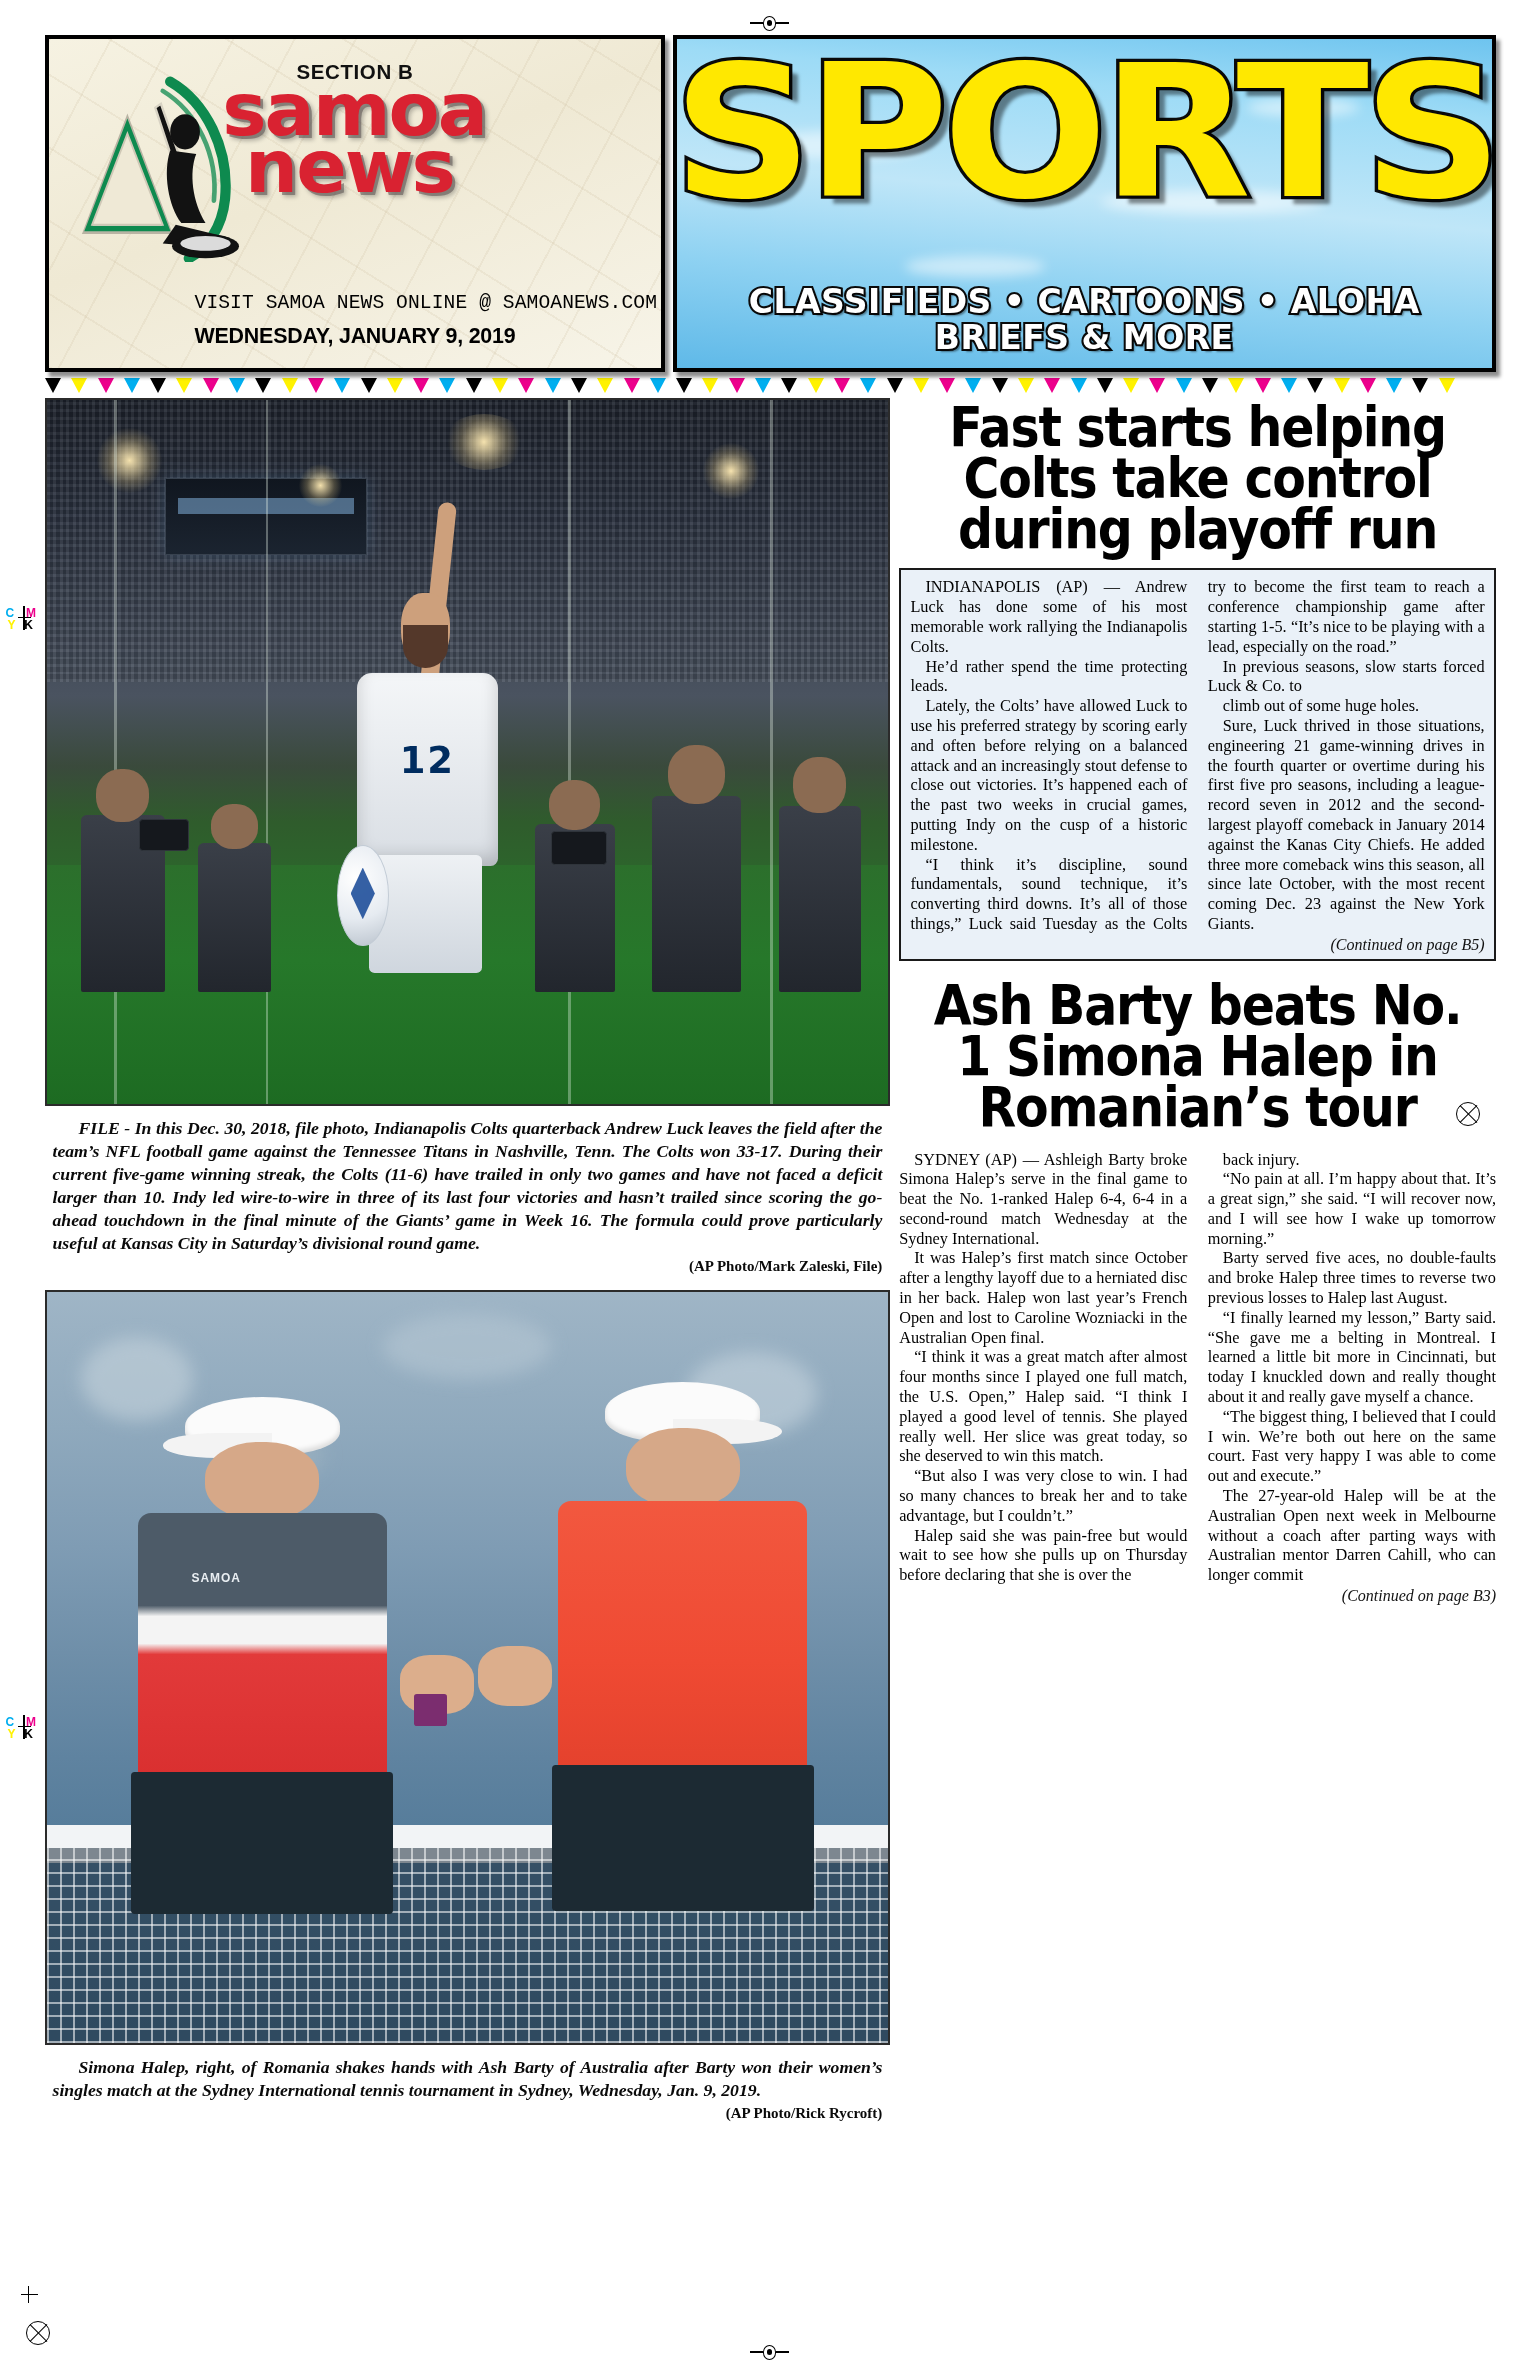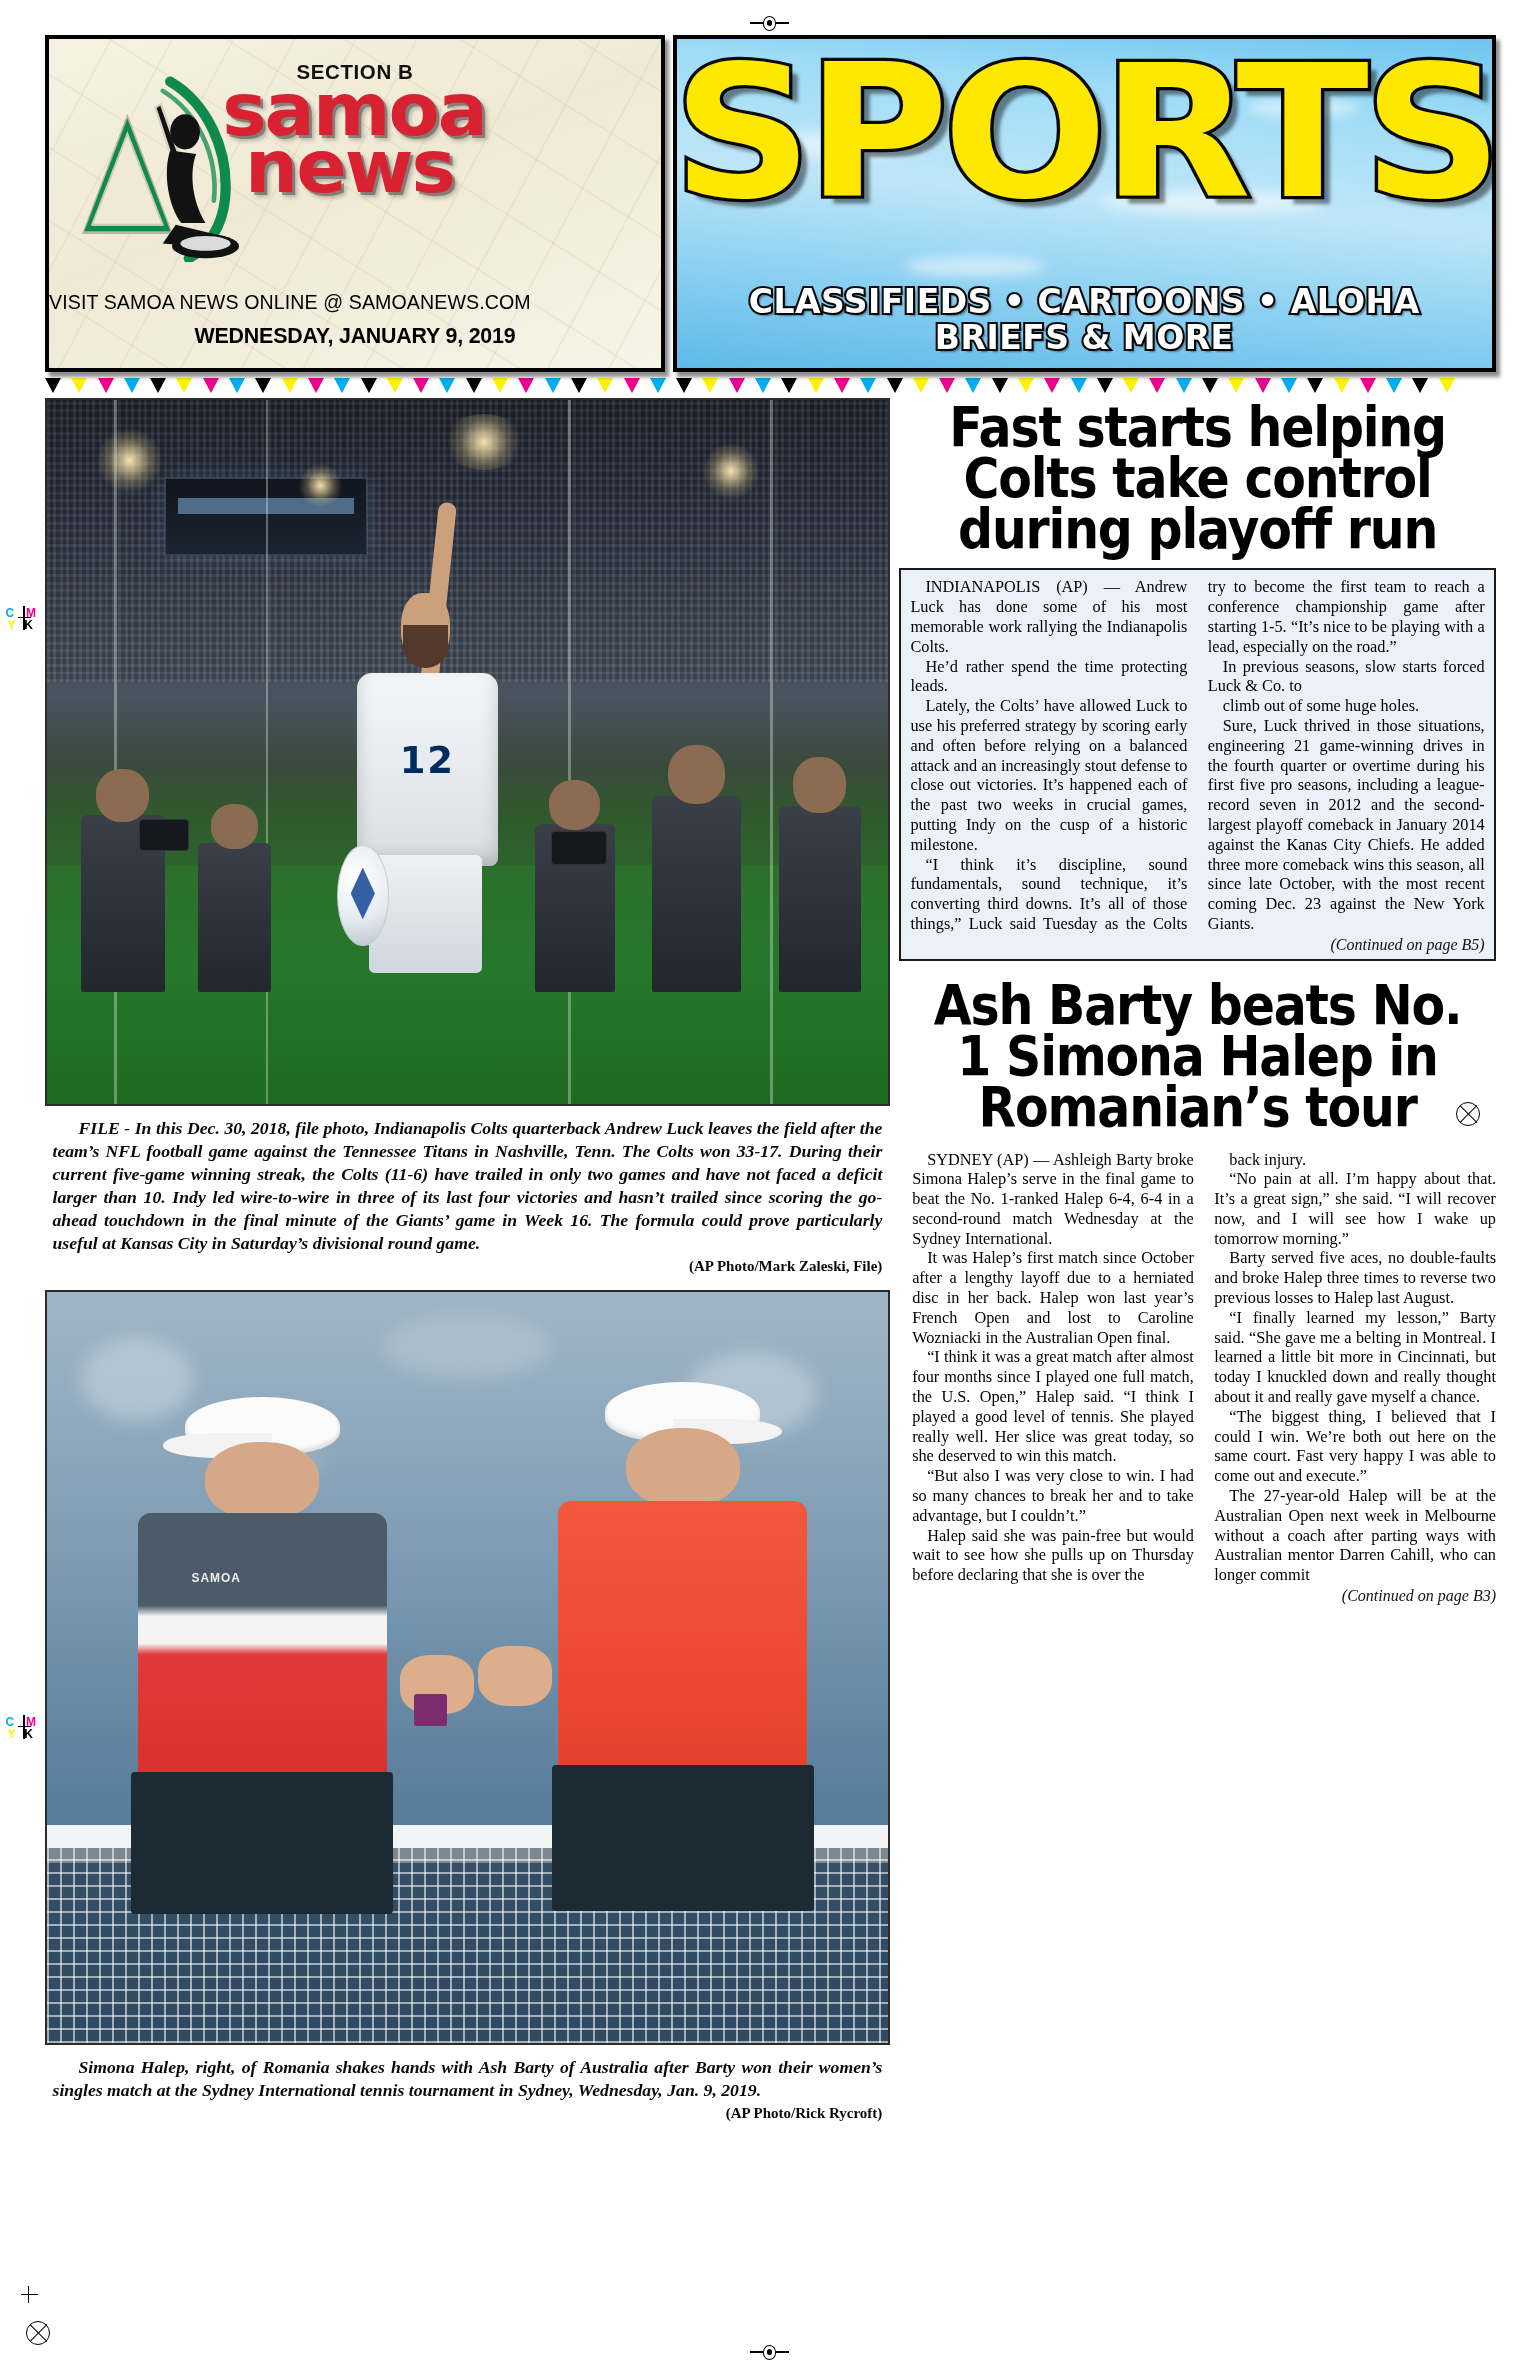--- a/index.html
+++ b/index.html
@@ -116,23 +116,23 @@
     font-size:73px;
     line-height:0.78;
     color:#D92231;
     letter-spacing:-1.9px;
     transform: scaleX(1.02);
     text-shadow: 2.8px 2.8px 0 rgba(90,80,80,0.55), 4.7px 4.7px 4.7px rgba(0,0,0,0.25);
   }
   .logo-word .w2 { display:block; padding-left:22.4px; }
   .visit-line {
     position:absolute;
-    left:0; right:12px; bottom:54px;
-    text-align:left;
-    font-family:Liberation Sans, sans-serif;
+    left:0; right:4px; bottom:54px;
+    text-align:right;
+    font-family:Liberation Mono, monospace;
     font-size:19.6px;
     color:#000;
     letter-spacing:0.1px;
   }
   .date-line {
     position:absolute;
     left:0; right:0; bottom:18.6px;
     text-align:center;
     font-family:"Liberation Sans", sans-serif;
     font-weight:700;
@@ -419,21 +419,21 @@
     margin: 1.9px 0 0 0;
   }
   .hl-wrap { height: 164px; overflow:hidden; }
 
   .story-body-box {
     border: 2.3px solid #1a1a1a;
     background: #eaf1f8;
     padding: 7.5px 9.3px 5.6px 9.3px;
     margin-top: 5.6px;
   }
-  .story-body-box.plain { border:none; background:transparent; padding:0;margin-left:13px; }
+  .story-body-box.plain { border:none; background:transparent; padding:0; }
 
   .two-col {
     column-count: 2;
     column-gap: 20.5px;
     column-rule: none;
     font-family:"Liberation Serif", serif;
     font-size:16.3px;
     line-height:1.215;
     text-align: justify;
     text-justify: inter-word;

